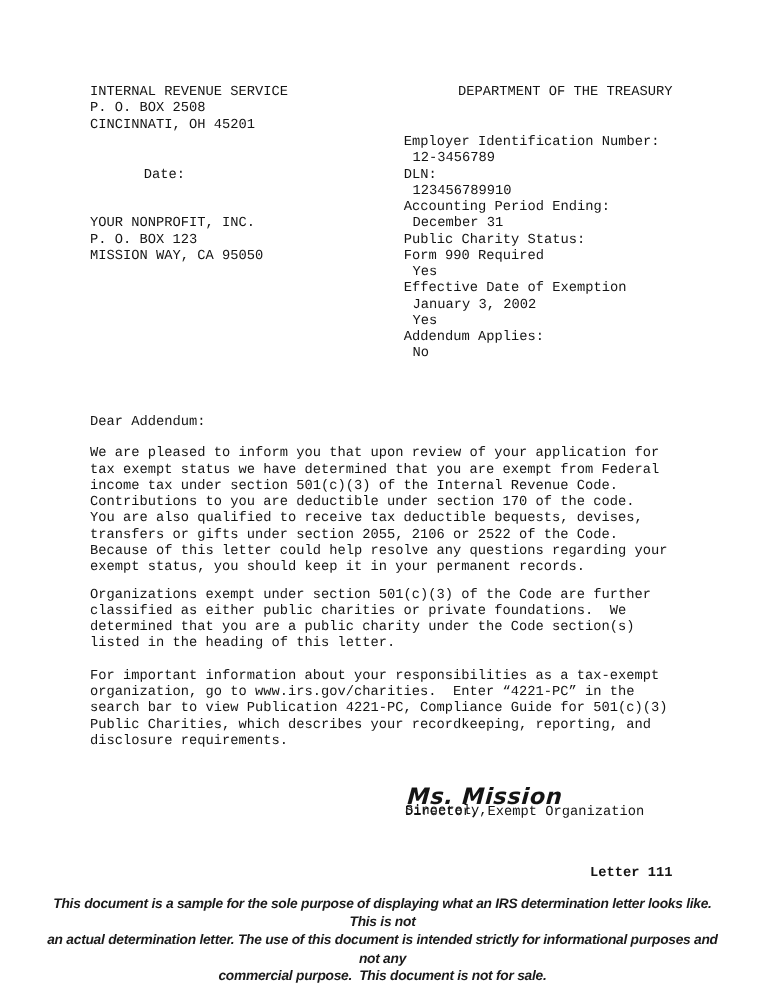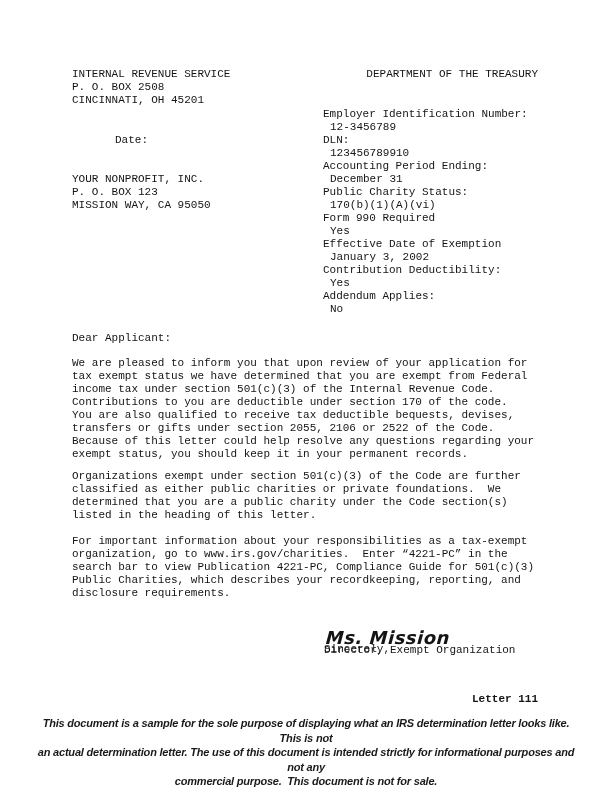--- a/index.html
+++ b/index.html
@@ -78,32 +78,30 @@
   </div>
 
   <div class="abs info-col">
     <div>Employer Identification Number:</div>
     <div class="info-value">12-3456789</div>
     <div>DLN:</div>
     <div class="info-value">123456789910</div>
     <div>Accounting Period Ending:</div>
     <div class="info-value">December 31</div>
     <div>Public Charity Status:</div>
-    <div class="info-value">170(b)(1)(A)(vi)</div>
     <div>Form 990 Required</div>
     <div class="info-value">Yes</div>
     <div>Effective Date of Exemption</div>
     <div class="info-value">January 3, 2002</div>
-    <div>Contribution Deductibility:</div>
     <div class="info-value">Yes</div>
     <div>Addendum Applies:</div>
     <div class="info-value">No</div>
   </div>
 
-  <div class="abs salutation">Dear Applicant:</div>
+  <div class="abs salutation">Dear Addendum:</div>
 
   <div class="abs mono-block para-1">We are pleased to inform you that upon review of your application for
 tax exempt status we have determined that you are exempt from Federal
 income tax under section 501(c)(3) of the Internal Revenue Code.
 Contributions to you are deductible under section 170 of the code.
 You are also qualified to receive tax deductible bequests, devises,
 transfers or gifts under section 2055, 2106 or 2522 of the Code.
 Because of this letter could help resolve any questions regarding your
 exempt status, you should keep it in your permanent records.</div>
 

